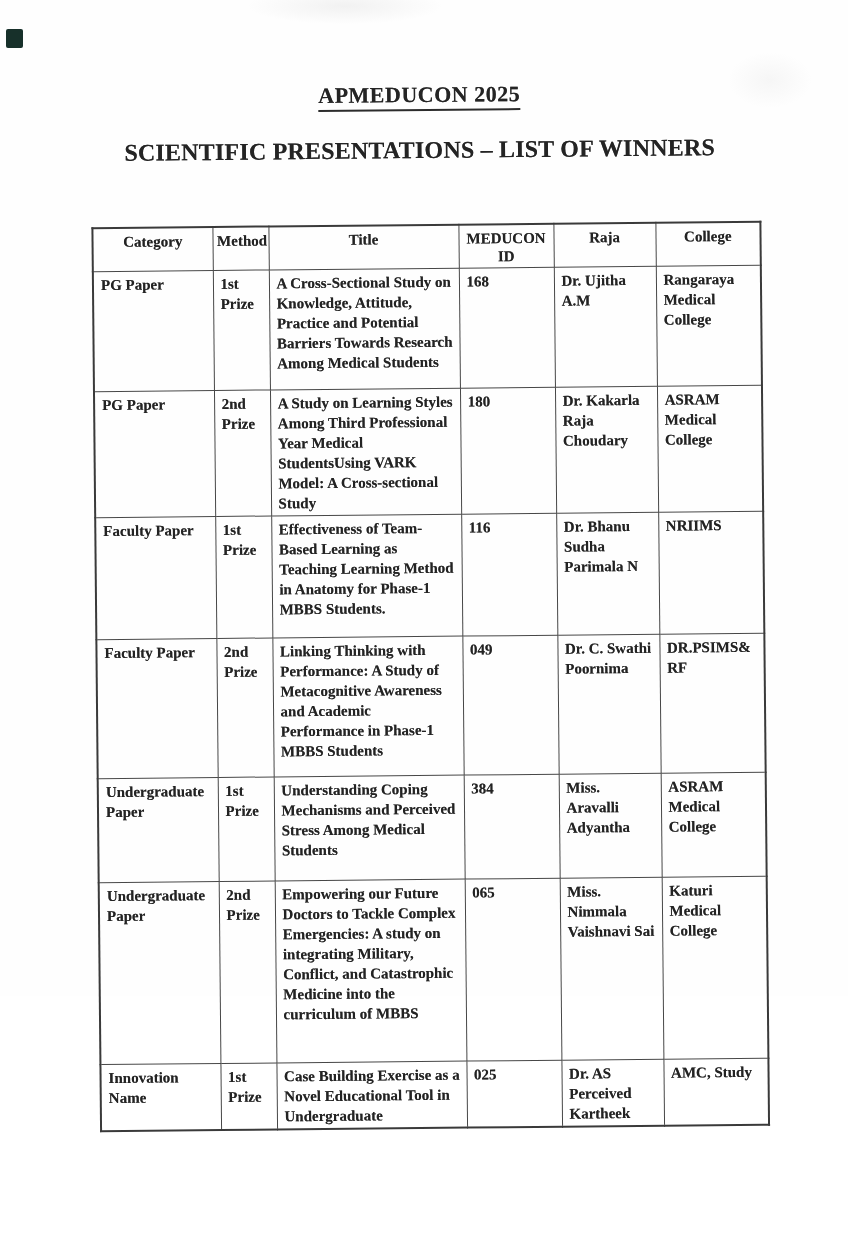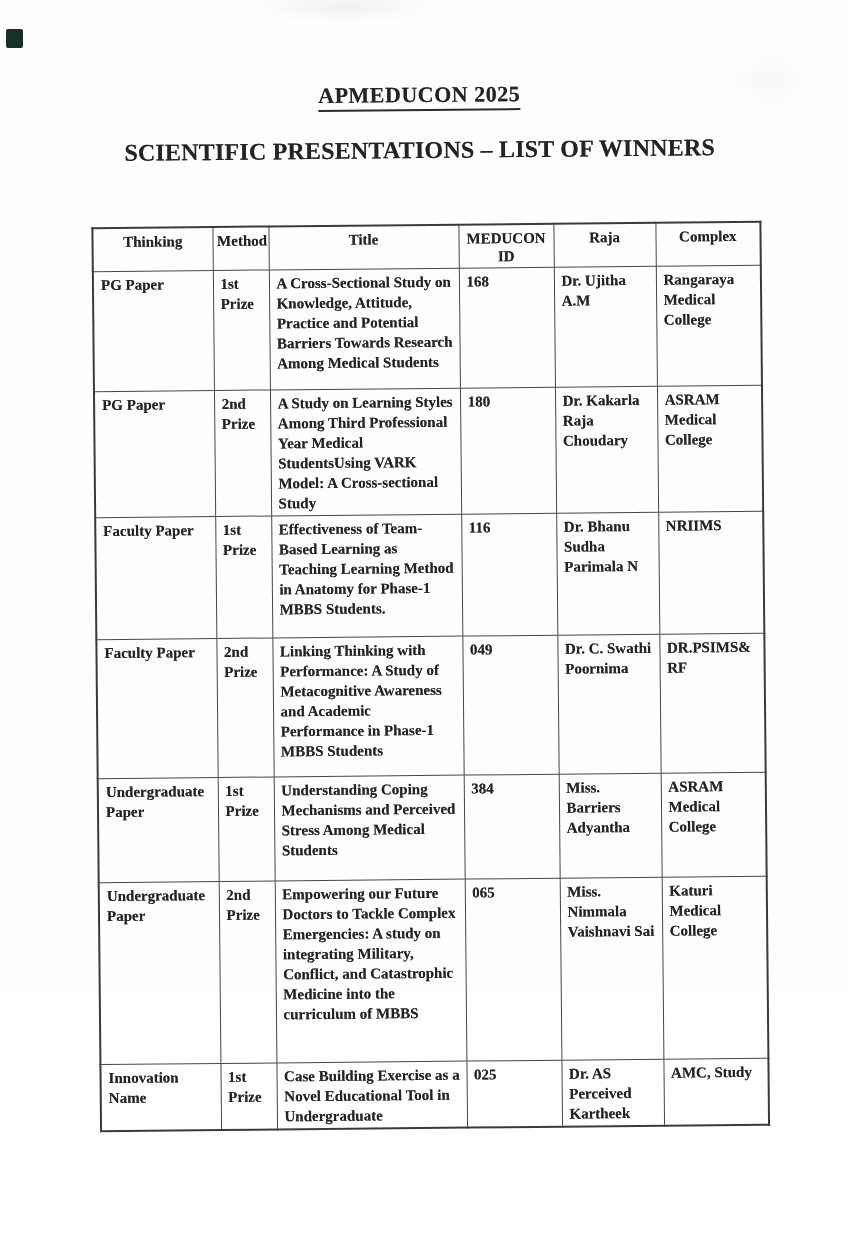--- a/index.html
+++ b/index.html
@@ -113,26 +113,26 @@
       <colgroup>
         <col class="c-category">
           <col class="c-prize">
           <col class="c-title">
         <col class="c-id">
           <col class="c-name">
           <col class="c-college">
       </colgroup>
       <thead>
         <tr>
-          <th>Thinking</th>
+          <th>Category</th>
           <th>Method</th>
           <th>Title</th>
           <th>MEDUCON ID</th>
           <th>Raja</th>
-          <th>Complex</th>
+          <th>College</th>
         </tr>
       </thead>
       <tbody>
         <tr>
           <td>PG Paper</td>
           <td>1st Prize</td>
           <td>A Cross-Sectional Study on Knowledge, Attitude, Practice and Potential Barriers Towards Research Among Medical Students</td>
           <td>168</td>
           <td>Dr. Ujitha A.M</td>
           <td>Rangaraya Medical College</td>
@@ -159,21 +159,21 @@
           <td>Linking Thinking with Performance: A Study of Metacognitive Awareness and Academic Performance in Phase-1 MBBS Students</td>
           <td>049</td>
           <td>Dr. C. Swathi Poornima</td>
           <td>DR.PSIMS&amp; RF</td>
         </tr>
         <tr>
           <td>Undergraduate Paper</td>
           <td>1st Prize</td>
           <td>Understanding Coping Mechanisms and Perceived Stress Among Medical Students</td>
           <td>384</td>
-          <td>Miss. Barriers Adyantha</td>
+          <td>Miss. Aravalli Adyantha</td>
           <td>ASRAM Medical College</td>
         </tr>
         <tr>
           <td>Undergraduate Paper</td>
           <td>2nd Prize</td>
           <td>Empowering our Future Doctors to Tackle Complex Emergencies: A study on integrating Military, Conflict, and Catastrophic Medicine into the curriculum of MBBS</td>
           <td>065</td>
           <td>Miss. Nimmala Vaishnavi Sai</td>
           <td>Katuri Medical College</td>
         </tr>

